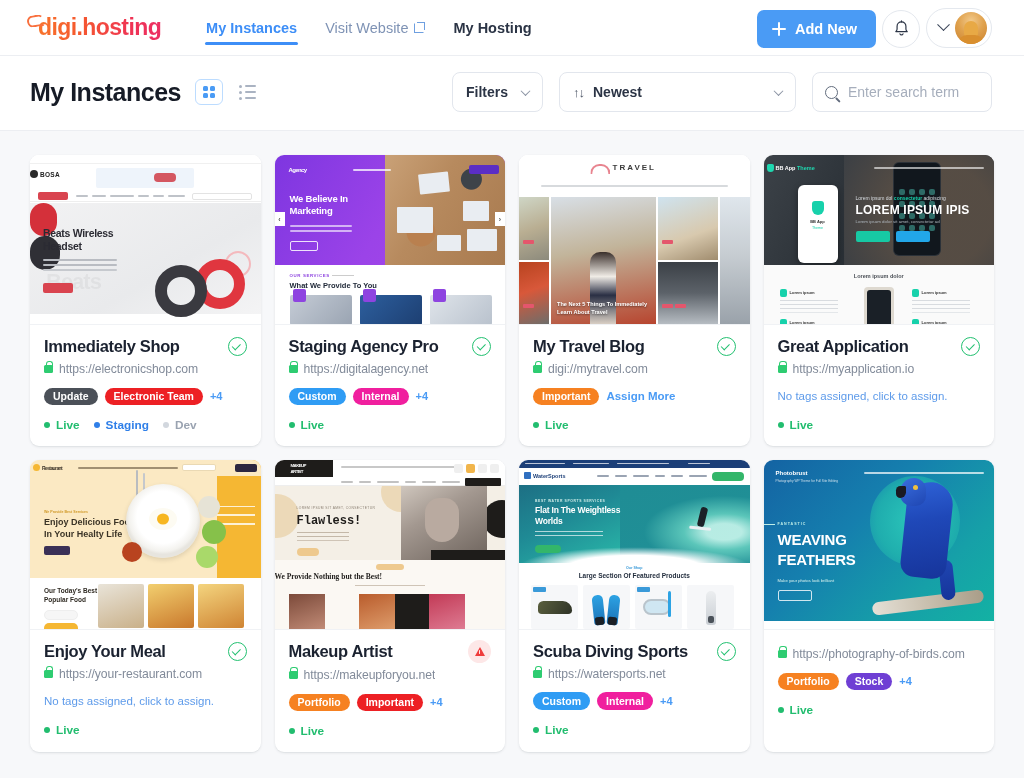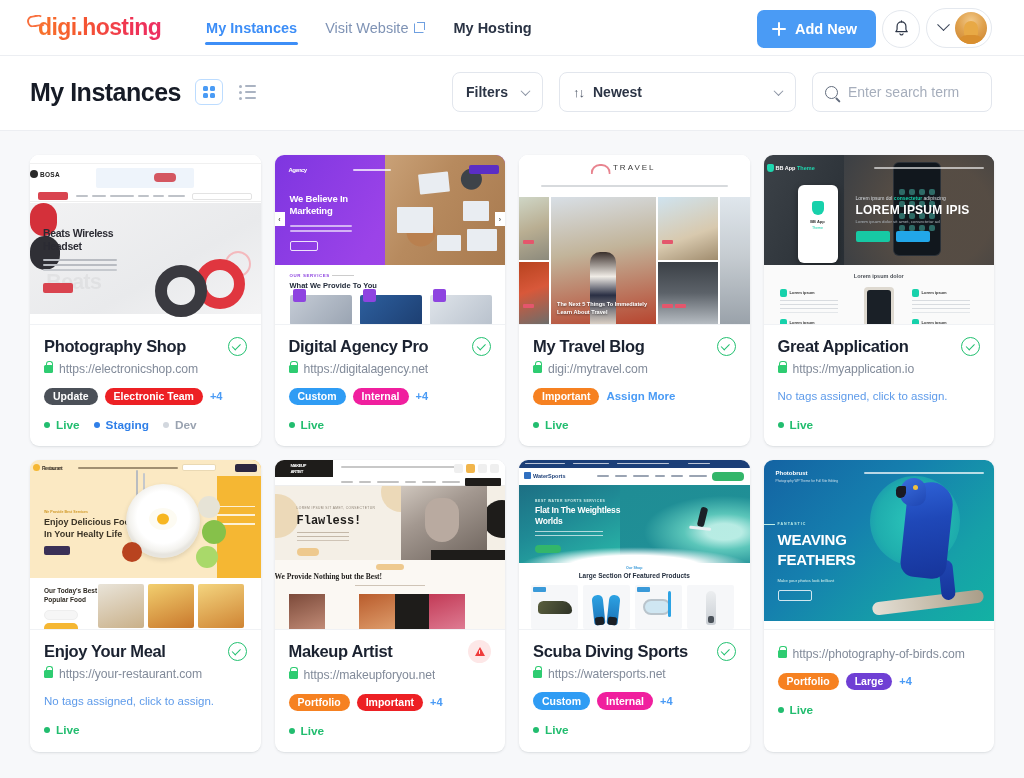--- a/index.html
+++ b/index.html
@@ -439,21 +439,21 @@
   .t2 .scard { position: absolute; top: 140px; width: 62px; height: 30px; border-radius: 2px; }
   .t2 .sc1 { left: 15px; background: linear-gradient(135deg,#c5ccd6,#9aa4b2); }
   .t2 .sc2 { left: 85px; background: linear-gradient(135deg,#2d5f9e,#1d3f72); }
   .t2 .sc3 { left: 155px; background: linear-gradient(135deg,#dfe4ea,#b9c2cd); }
   .t2 .sicon { position: absolute; top: 134px; width: 13px; height: 13px; background: #8e44e0; border-radius: 2px; }
   .t2 .si1 { left: 18px; } .t2 .si2 { left: 88px; } .t2 .si3 { left: 158px; }
 
   
   .t3 { background: #fff; }
   .t3 .hdr { position: absolute; top: 0; left: 0; right: 0; height: 42px; background: #fff; }
-  .t3 .brand { position: absolute; left: 50%; transform: translateX(-50%); top: 8px; font-size: 8px; font-weight: 400; letter-spacing: 2px; color: #3a3a3a; }
+  .t3 .brand { position: absolute; left: 50%; transform: translateX(-50%); top: 8px; font-size: 8px; font-weight: 700; letter-spacing: 2px; color: #3a3a3a; }
   .t3 .brand::before { content:""; position:absolute; left: -22px; top: 1px; width: 16px; height: 8px; border: 2px solid #e8848f; border-bottom: none; border-radius: 9px 9px 0 0; }
   .t3 .nav { position: absolute; top: 30px; left: 22px; right: 22px; height: 2px; background: #d7dadd; border-radius:1px; }
   .t3 .mosaic { position: absolute; top: 42px; left: 0; right: 0; bottom: 0; display: grid; grid-template-columns: 30px 1fr 60px 30px; grid-template-rows: 1fr 1fr; gap: 2px; }
   .t3 .cell { position: relative; overflow: hidden; }
   .t3 .c1 { background: linear-gradient(160deg,#cfd6c6 0%, #b9ae92 50%, #8c8a7c 100%); }
   .t3 .c2 { grid-row: span 2; background: linear-gradient(170deg,#d8dfe6 0%, #c2b49a 42%, #b7452f 100%); }
   .t3 .c3 { background: linear-gradient(160deg,#cfe3ef 0%, #d8c9ae 60%, #a08c6e 100%); }
   .t3 .c4 { grid-row: span 2; background: linear-gradient(180deg,#dfe6ec 0%, #c7cdd2 45%, #9aa2aa 100%); }
   .t3 .c5 { background: linear-gradient(160deg,#b8431f 0%, #d8583a 45%, #6d6d6a 100%); }
   .t3 .c6 { background: linear-gradient(180deg,#3b4046 0%, #5c6269 50%, #b6bcc2 100%); }
@@ -719,21 +719,21 @@
             <div class="hp hp-halo"></div>
             <div class="hp hp-red"></div>
             <div class="hp-red-cup"></div>
             <div class="hp hp-black"></div>
             <div class="hp-blk-cup"></div>
           </div>
         </div>
       </div>
       <div class="card-body">
         <div class="card-title-row">
-          <div class="card-title">Photography Shop</div>
+          <div class="card-title">Immediately Shop</div>
           <div class="status ok"></div>
         </div>
         <div class="url-row">
           <span class="lock"></span>
           <span class="url">https://electronicshop.com</span>
         </div>
         <div class="tags-row">
           <span class="tag" style="background:#4b5058">Update</span>
           <span class="tag" style="background:#ed2024">Electronic Team</span>
           <span class="tag-more">+4</span>
@@ -779,21 +779,21 @@
           <div class="scard sc1"></div>
             <div class="scard sc2"></div>
             <div class="scard sc3"></div>
           <div class="sicon si1"></div>
             <div class="sicon si2"></div>
             <div class="sicon si3"></div>
         </div>
       </div>
       <div class="card-body">
         <div class="card-title-row">
-          <div class="card-title">Digital Agency Pro</div>
+          <div class="card-title">Staging Agency Pro</div>
           <div class="status ok"></div>
         </div>
         <div class="url-row">
           <span class="lock"></span>
           <span class="url">https://digitalagency.net</span>
         </div>
         <div class="tags-row">
           <span class="tag" style="background:#2f9cf4">Custom</span>
           <span class="tag" style="background:#f01f9e">Internal</span>
           <span class="tag-more">+4</span>
@@ -1164,21 +1164,21 @@
           <div class="bottom"></div>
         </div>
       </div>
       <div class="card-body">
         <div class="url-row">
           <span class="lock"></span>
           <span class="url">https://photography-of-birds.com</span>
         </div>
         <div class="tags-row">
           <span class="tag" style="background:#f68121">Portfolio</span>
-          <span class="tag" style="background:#6f3fd4">Large</span>
+          <span class="tag" style="background:#6f3fd4">Stock</span>
           <span class="tag-more">+4</span>
         </div>
         <div class="envs">
           <span class="env live">
               <i class="dot"></i>
               <span>Live</span>
             </span>
         </div>
       </div>
     </div>

